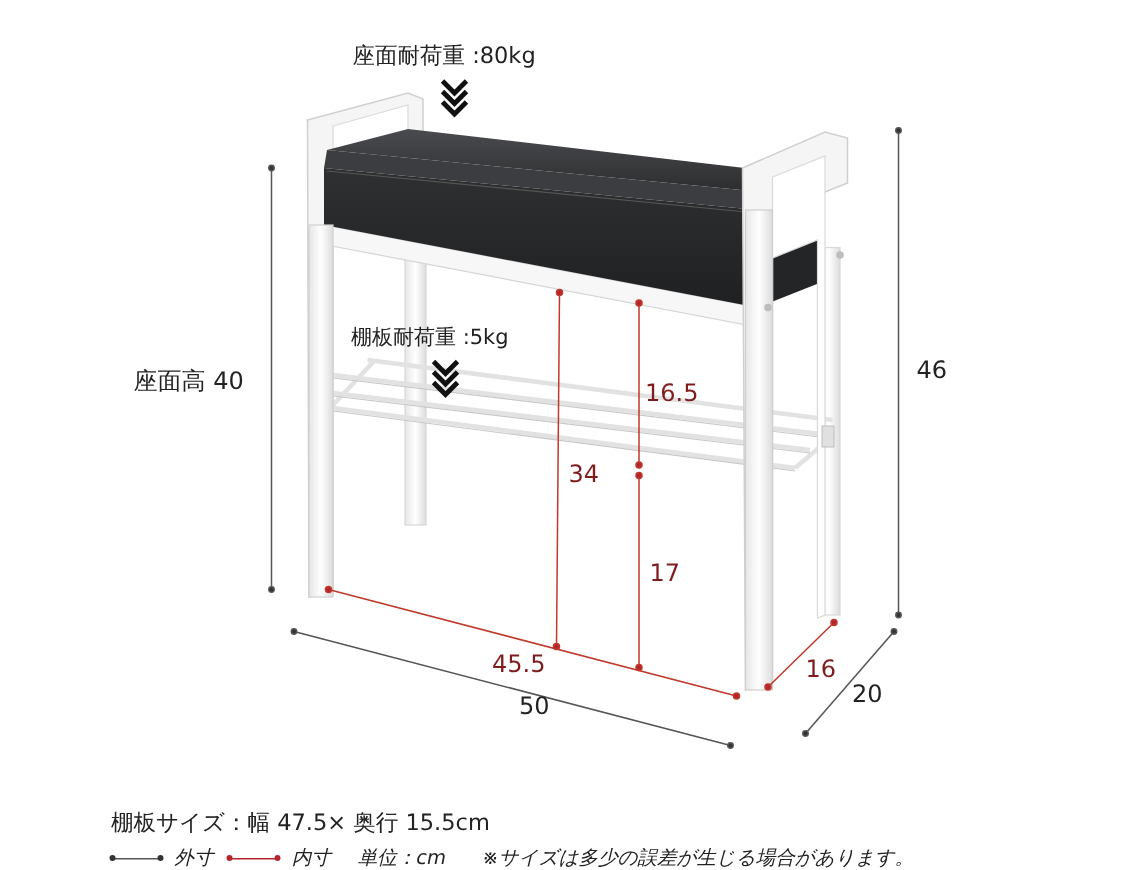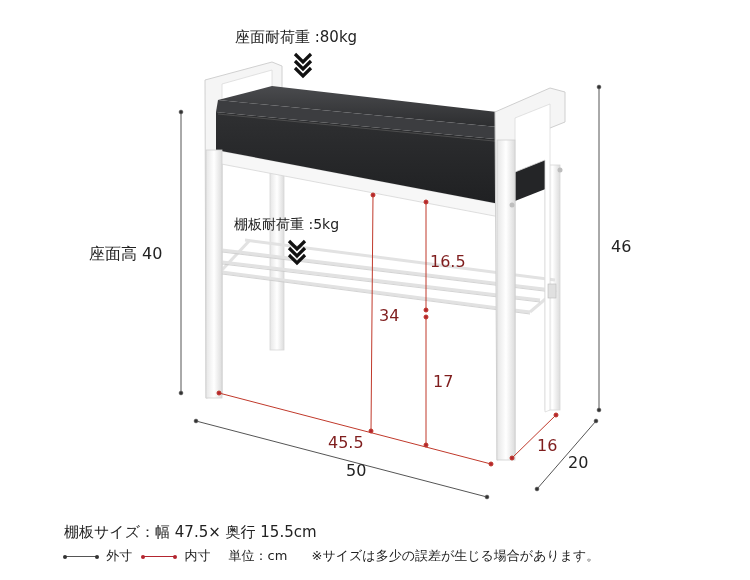--- a/index.html
+++ b/index.html
@@ -5,22 +5,22 @@
   html, body { margin: 0; padding: 0; background: #ffffff; }
   body { width: 750px; height: 580px; position: relative; overflow: hidden;
          font-family: "DejaVu Sans", "Liberation Sans", sans-serif; color: #222; }
   #stage { position: absolute; left: 0; top: 0; width: 664px; height: 580px; }
   .lbl { position: absolute; white-space: nowrap; }
   .black { color: #222222; }
   .red { color: #7f1d1d; }
   .f14 { font-size: 14px; }
   .f15 { font-size: 15px; }
   .f16 { font-size: 16px; }
-  .f13 { font-size: 13px; }
-  .footer { position: absolute; left: 64px; }
+  .f13 { font-size: 13px; font-style: italic; }
+  .footer { position: absolute; left: 74px; margin-top: 16px; }
   .legend-line { display: inline-block; position: relative; width: 34px; height: 1px; vertical-align: middle; margin: 0 4px 0 0; }
   .legend-line::before, .legend-line::after { content: ""; position: absolute; top: -1.5px; width: 4px; height: 4px; border-radius: 50%; }
   .legend-line::before { left: -1px; } .legend-line::after { right: -1px; }
   .legend-outer { background: #555; } .legend-outer::before, .legend-outer::after { background: #333; }
   .legend-inner { background: #b3252f; } .legend-inner::before, .legend-inner::after { background: #b3252f; }
 </style>
 </head>
 <body>
 
 <div id="stage">

